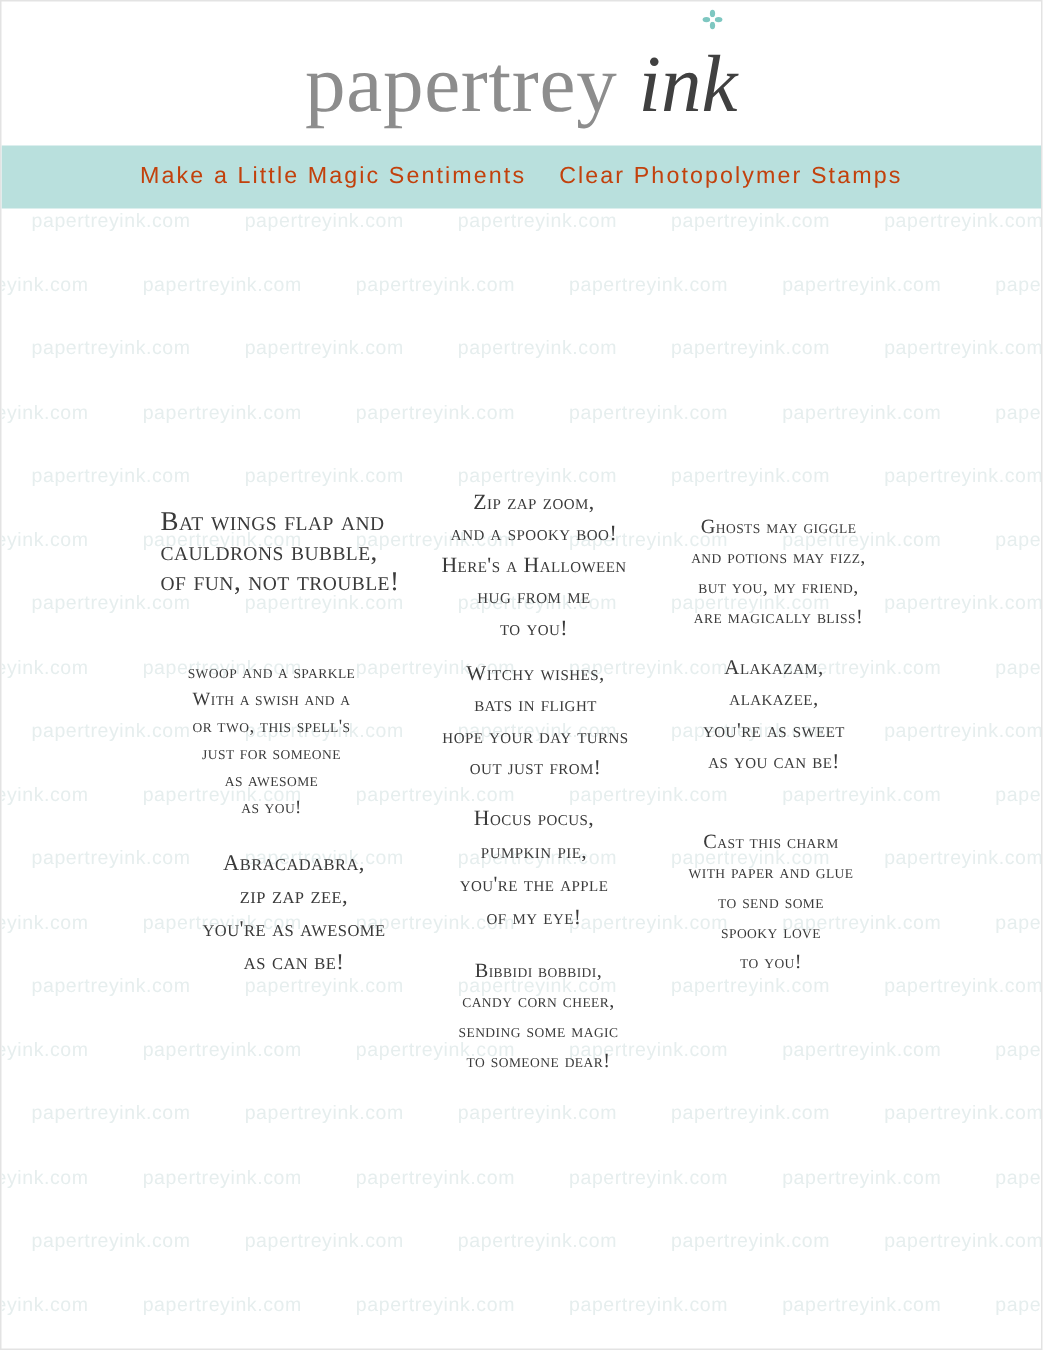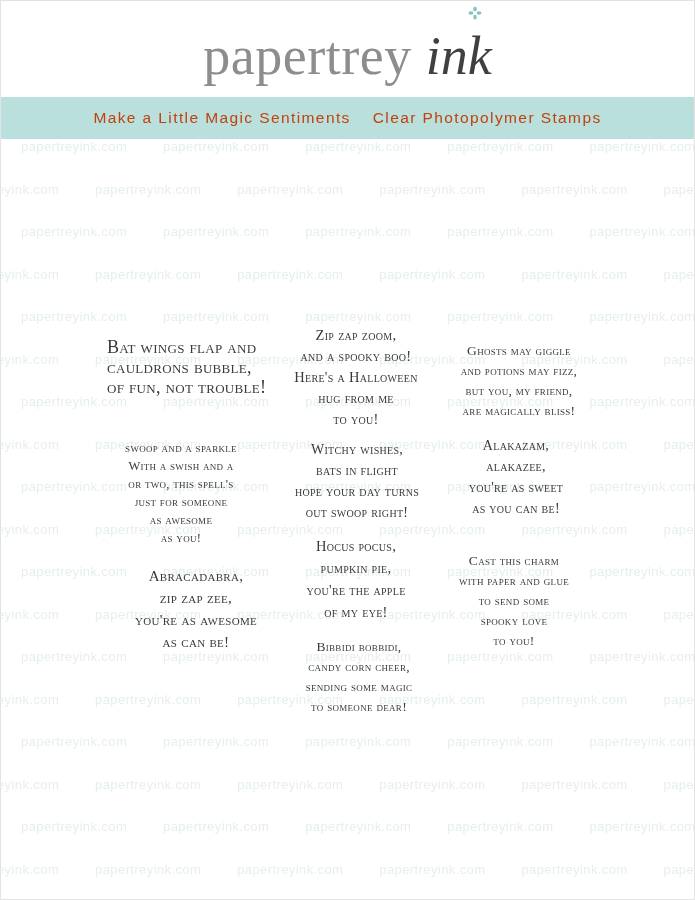--- a/index.html
+++ b/index.html
@@ -317,21 +317,21 @@
         <span class="ln">With a swish and a</span>
         <span class="ln">or two, this spell's</span>
         <span class="ln">just for someone</span>
         <span class="ln">as awesome</span>
         <span class="ln">as you!</span>
       </div>
       <div class="blk" style="left: 280px; top: 300px; width: 152px; font-size: 14px; line-height: 21px;">
         <span class="ln">Witchy wishes,</span>
         <span class="ln">bats in flight</span>
         <span class="ln">hope your day turns</span>
-        <span class="ln">out swoop right!</span>
+        <span class="ln">out just from!</span>
       </div>
       <div class="blk" style="left: 440px; top: 296px; width: 150px; font-size: 14px; line-height: 21px;">
         <span class="ln">Alakazam,</span>
         <span class="ln">alakazee,</span>
         <span class="ln">you're as sweet</span>
         <span class="ln">as you can be!</span>
       </div>
       <div class="blk" style="left: 120px; top: 426px; width: 150px; font-size: 15px; line-height: 22px;">
         <span class="ln">Abracadabra,</span>
         <span class="ln">zip zap zee,</span>

